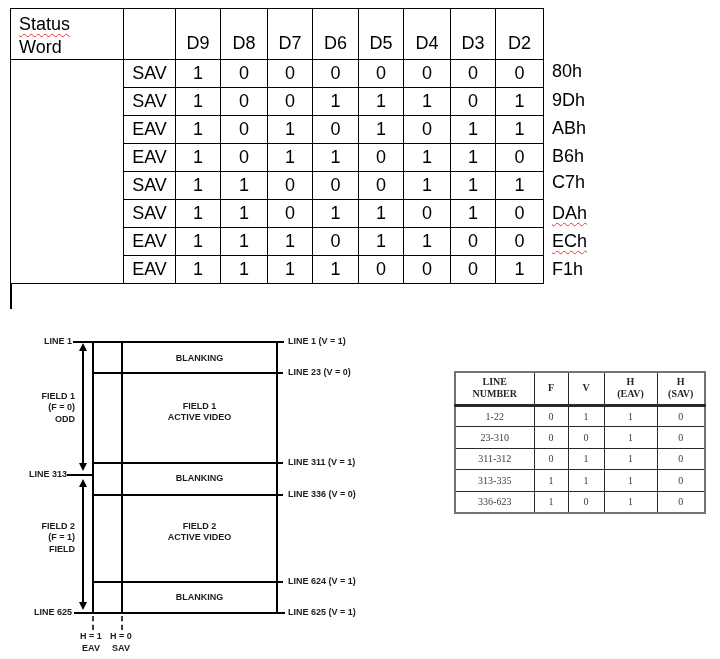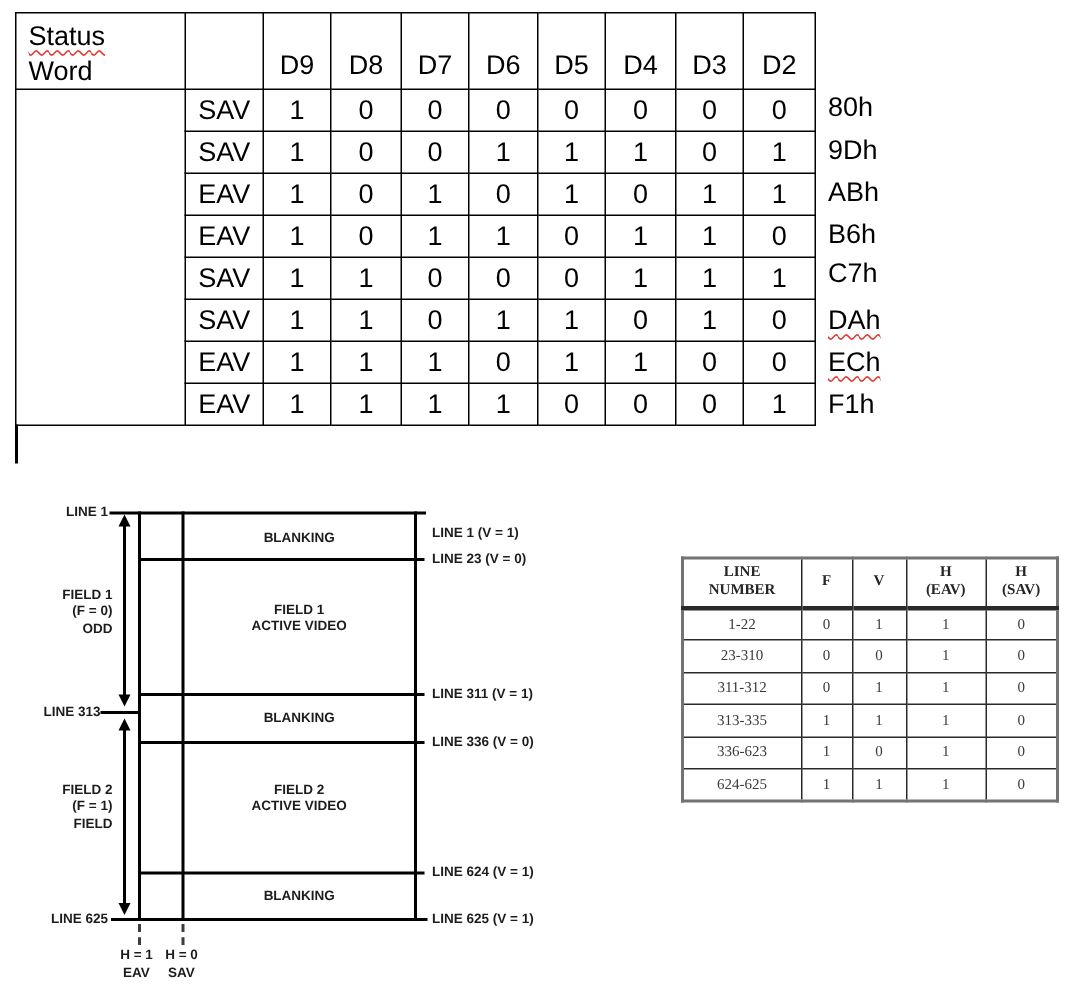--- a/index.html
+++ b/index.html
@@ -244,21 +244,21 @@
     <div>FIELD 1</div>
     <div>ACTIVE VIDEO</div>
   </div>
   <div class="dlab" style="left:123px; top:473px; width:153px; text-align:center;">BLANKING</div>
   <div class="dlab block" style="left:123px; top:521px; width:153px; text-align:center;">
     <div>FIELD 2</div>
     <div>ACTIVE VIDEO</div>
   </div>
   <div class="dlab" style="left:123px; top:592px; width:153px; text-align:center;">BLANKING</div>
 
-  <div class="dlab" style="left:288px; top:336px;margin-top:14px;">LINE 1 (V = 1)</div>
+  <div class="dlab" style="left:288px; top:336px;">LINE 1 (V = 1)</div>
   <div class="dlab" style="left:288px; top:367px;">LINE 23 (V = 0)</div>
   <div class="dlab" style="left:288px; top:457px;">LINE 311 (V = 1)</div>
   <div class="dlab" style="left:288px; top:489px;">LINE 336 (V = 0)</div>
   <div class="dlab" style="left:288px; top:576px;">LINE 624 (V = 1)</div>
   <div class="dlab" style="left:288px; top:607px;">LINE 625 (V = 1)</div>
 
   <div class="dash-v" style="left:92px;  top:616px; height:14px;"></div>
   <div class="dash-v" style="left:121px; top:616px; height:14px;"></div>
   <div class="dlab" style="left:74px;  top:631px; width:34px; text-align:center;">H = 1</div>
   <div class="dlab" style="left:104px; top:631px; width:34px; text-align:center;">H = 0</div>
@@ -323,21 +323,14 @@
     <td>1</td>
     <td>0</td>
   </tr>
   <tr class="lt-row">
     <td>336-623</td>
     <td>1</td>
     <td>0</td>
     <td>1</td>
     <td>0</td>
   </tr>
-  <tr class="lt-row">
-    <td>624-625</td>
-    <td>1</td>
-    <td>1</td>
-    <td>1</td>
-    <td>0</td>
-  </tr>
 </tbody>
   </table>
 
 </body></html>

